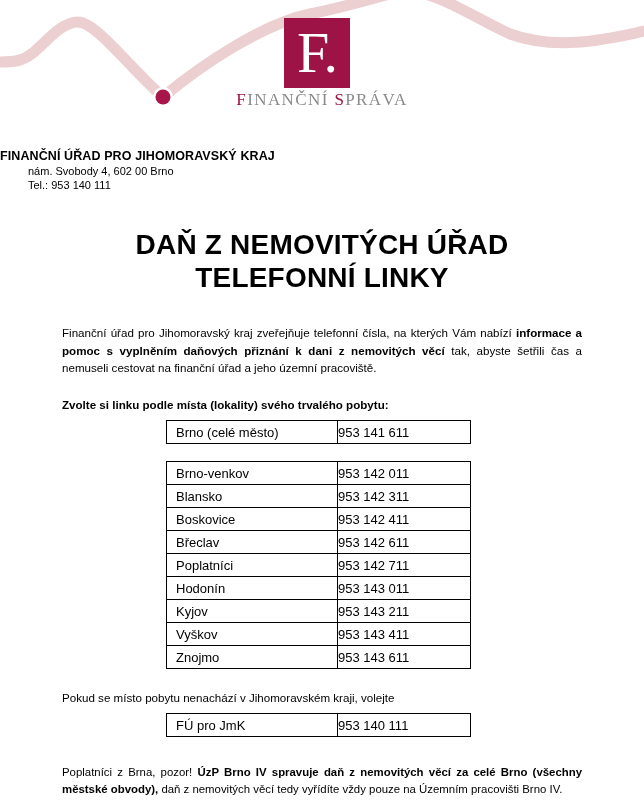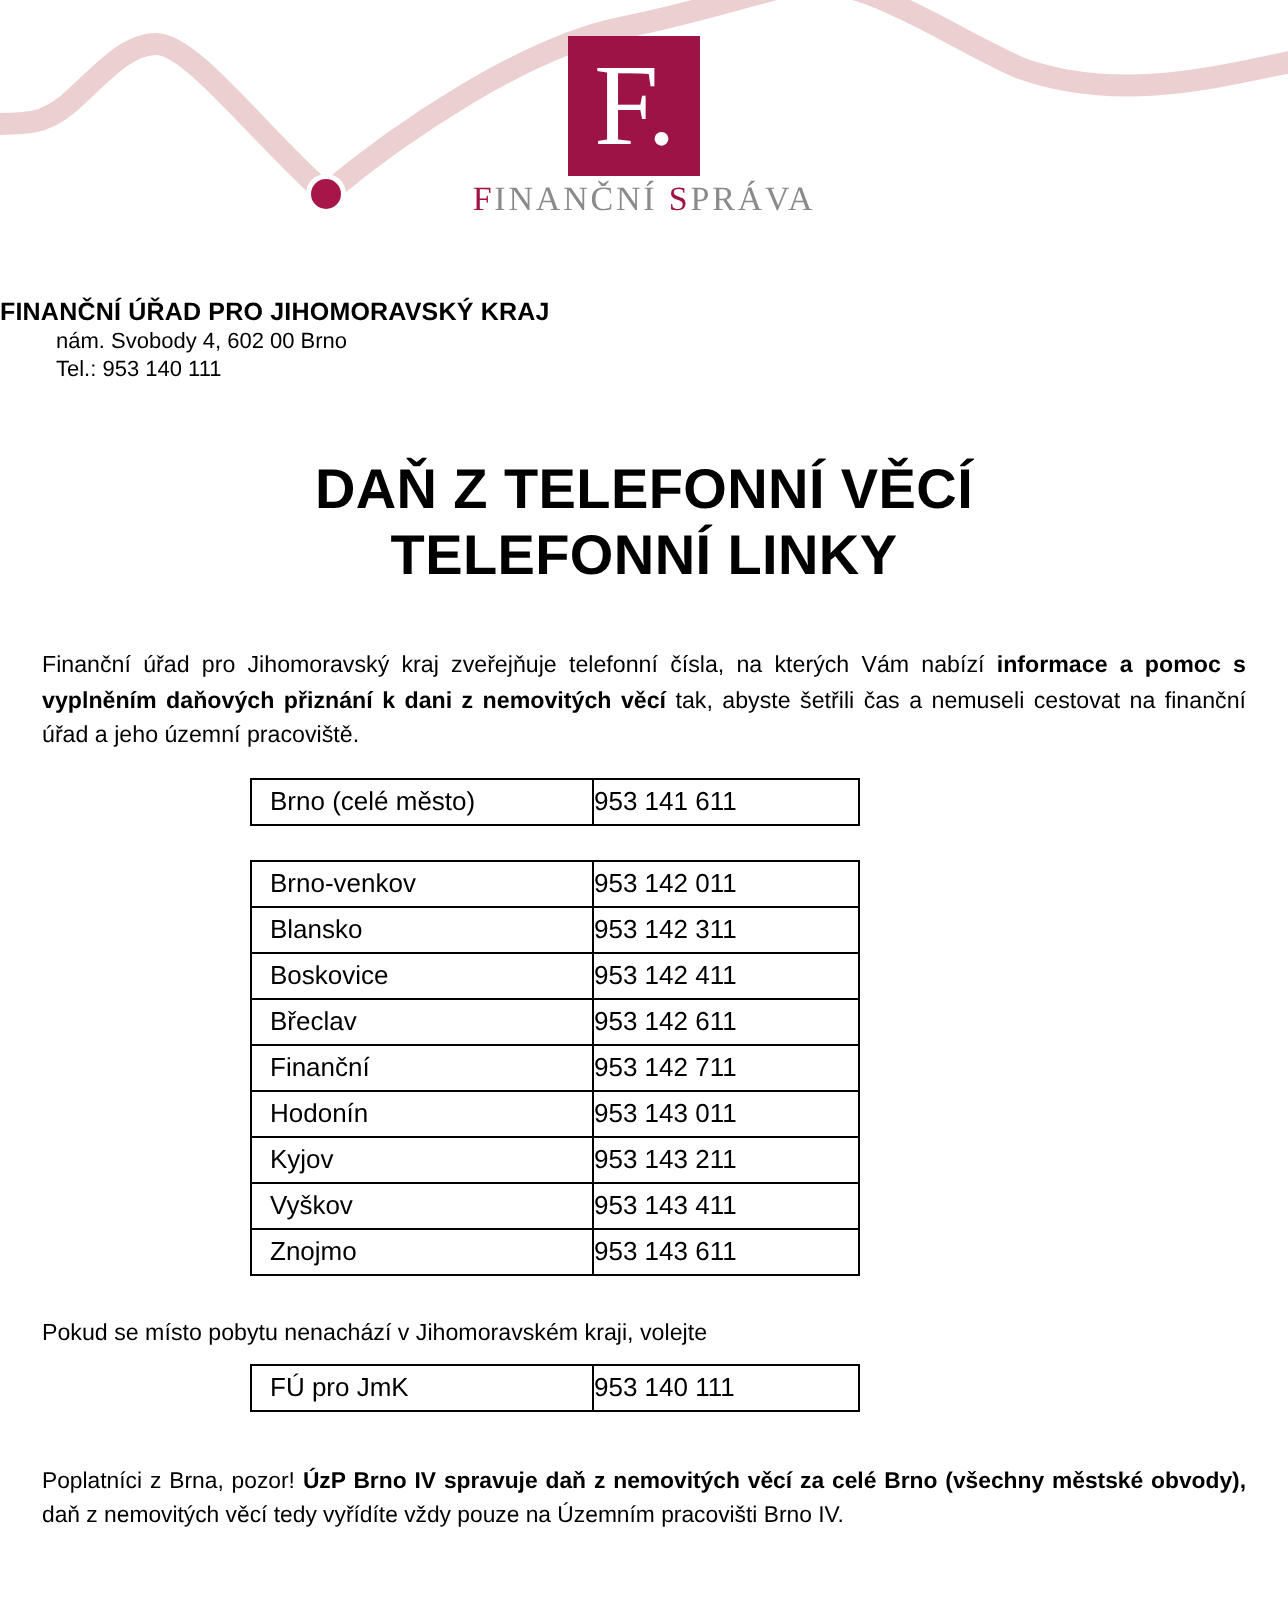--- a/index.html
+++ b/index.html
@@ -90,21 +90,21 @@
     text-align: center;
     font-size: 28px;
     font-weight: bold;
     line-height: 1.18;
     letter-spacing: 0.2px;
   }
   .doc-title .line { display: block; }
 
   
   .content {
-    padding: 0 21px;
+    padding: 0 62px;
     box-sizing: border-box;
     width: 644px;
   }
   .intro-para {
     margin-top: 30px;
     font-size: 11.6px;
     line-height: 1.52;
     text-align: justify;
   }
   .intro-para b { font-weight: bold; }
@@ -173,28 +173,29 @@
   </div>
 </div>
 
 <div class="office-block">
   <div class="office-name">FINANČNÍ ÚŘAD PRO JIHOMORAVSKÝ KRAJ</div>
   <div class="office-addr">nám. Svobody 4, 602 00 Brno</div>
   <div class="office-tel">Tel.: 953 140 111</div>
 </div>
 
 <div class="doc-title">
-  <span class="line">DAŇ Z TELEFONNÍ VĚCÍ</span>
+  <span class="line">DAŇ Z NEMOVITÝCH ÚŘAD</span>
   <span class="line">TELEFONNÍ LINKY</span>
 </div>
 
 <div class="content">
 
   <p class="intro-para"><span>Finanční úřad pro Jihomoravský kraj zveřejňuje telefonní čísla, na kterých Vám nabízí </span><b>informace a pomoc s vyplněním daňových přiznání k dani z nemovitých věcí</b><span> tak, abyste šetřili čas a nemuseli cestovat na finanční úřad a jeho územní pracoviště.</span></p>
 
+  <div class="lead-line">Zvolte si linku podle místa (lokality) svého trvalého pobytu:</div>
 
   <table class="phone-table table-single">
     <tbody>
       <tr>
         <td>Brno (celé město)</td>
         <td class="num">953 141 611</td>
       </tr>
     </tbody>
   </table>
 
@@ -210,21 +211,21 @@
       </tr>
       <tr>
         <td>Boskovice</td>
         <td class="num">953 142 411</td>
       </tr>
       <tr>
         <td>Břeclav</td>
         <td class="num">953 142 611</td>
       </tr>
       <tr>
-        <td>Finanční</td>
+        <td>Poplatníci</td>
         <td class="num">953 142 711</td>
       </tr>
       <tr>
         <td>Hodonín</td>
         <td class="num">953 143 011</td>
       </tr>
       <tr>
         <td>Kyjov</td>
         <td class="num">953 143 211</td>
       </tr>

